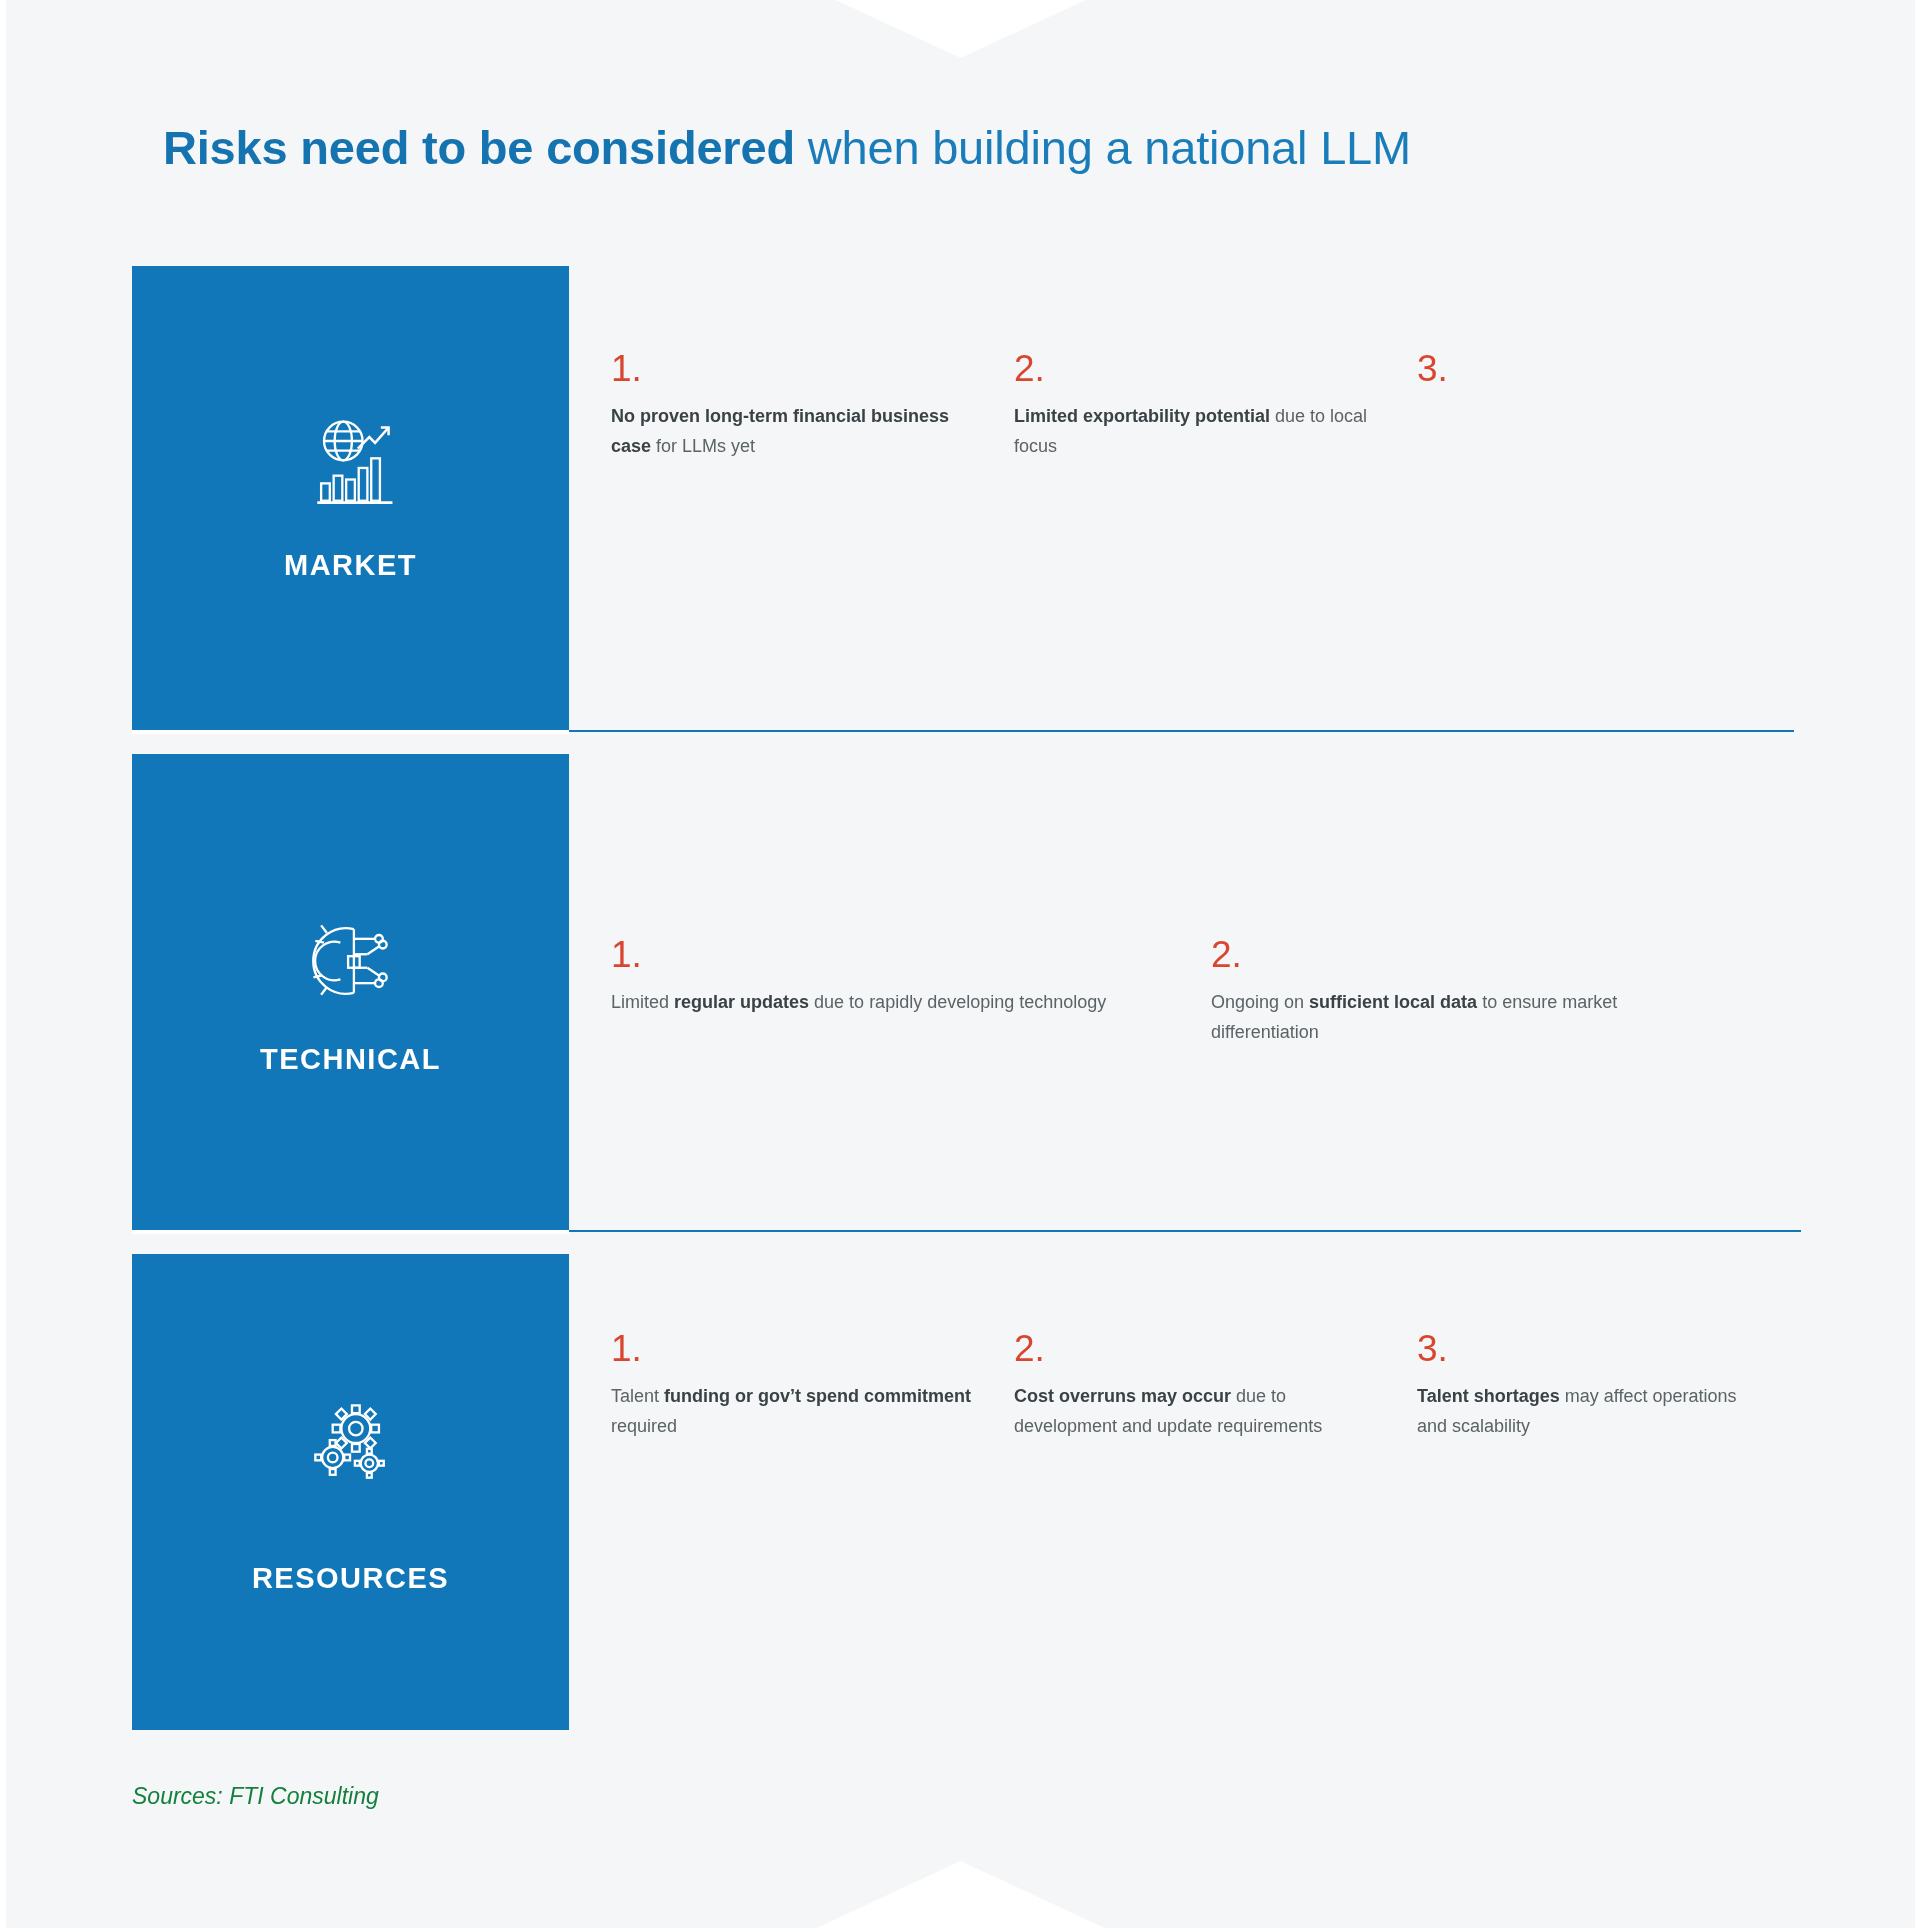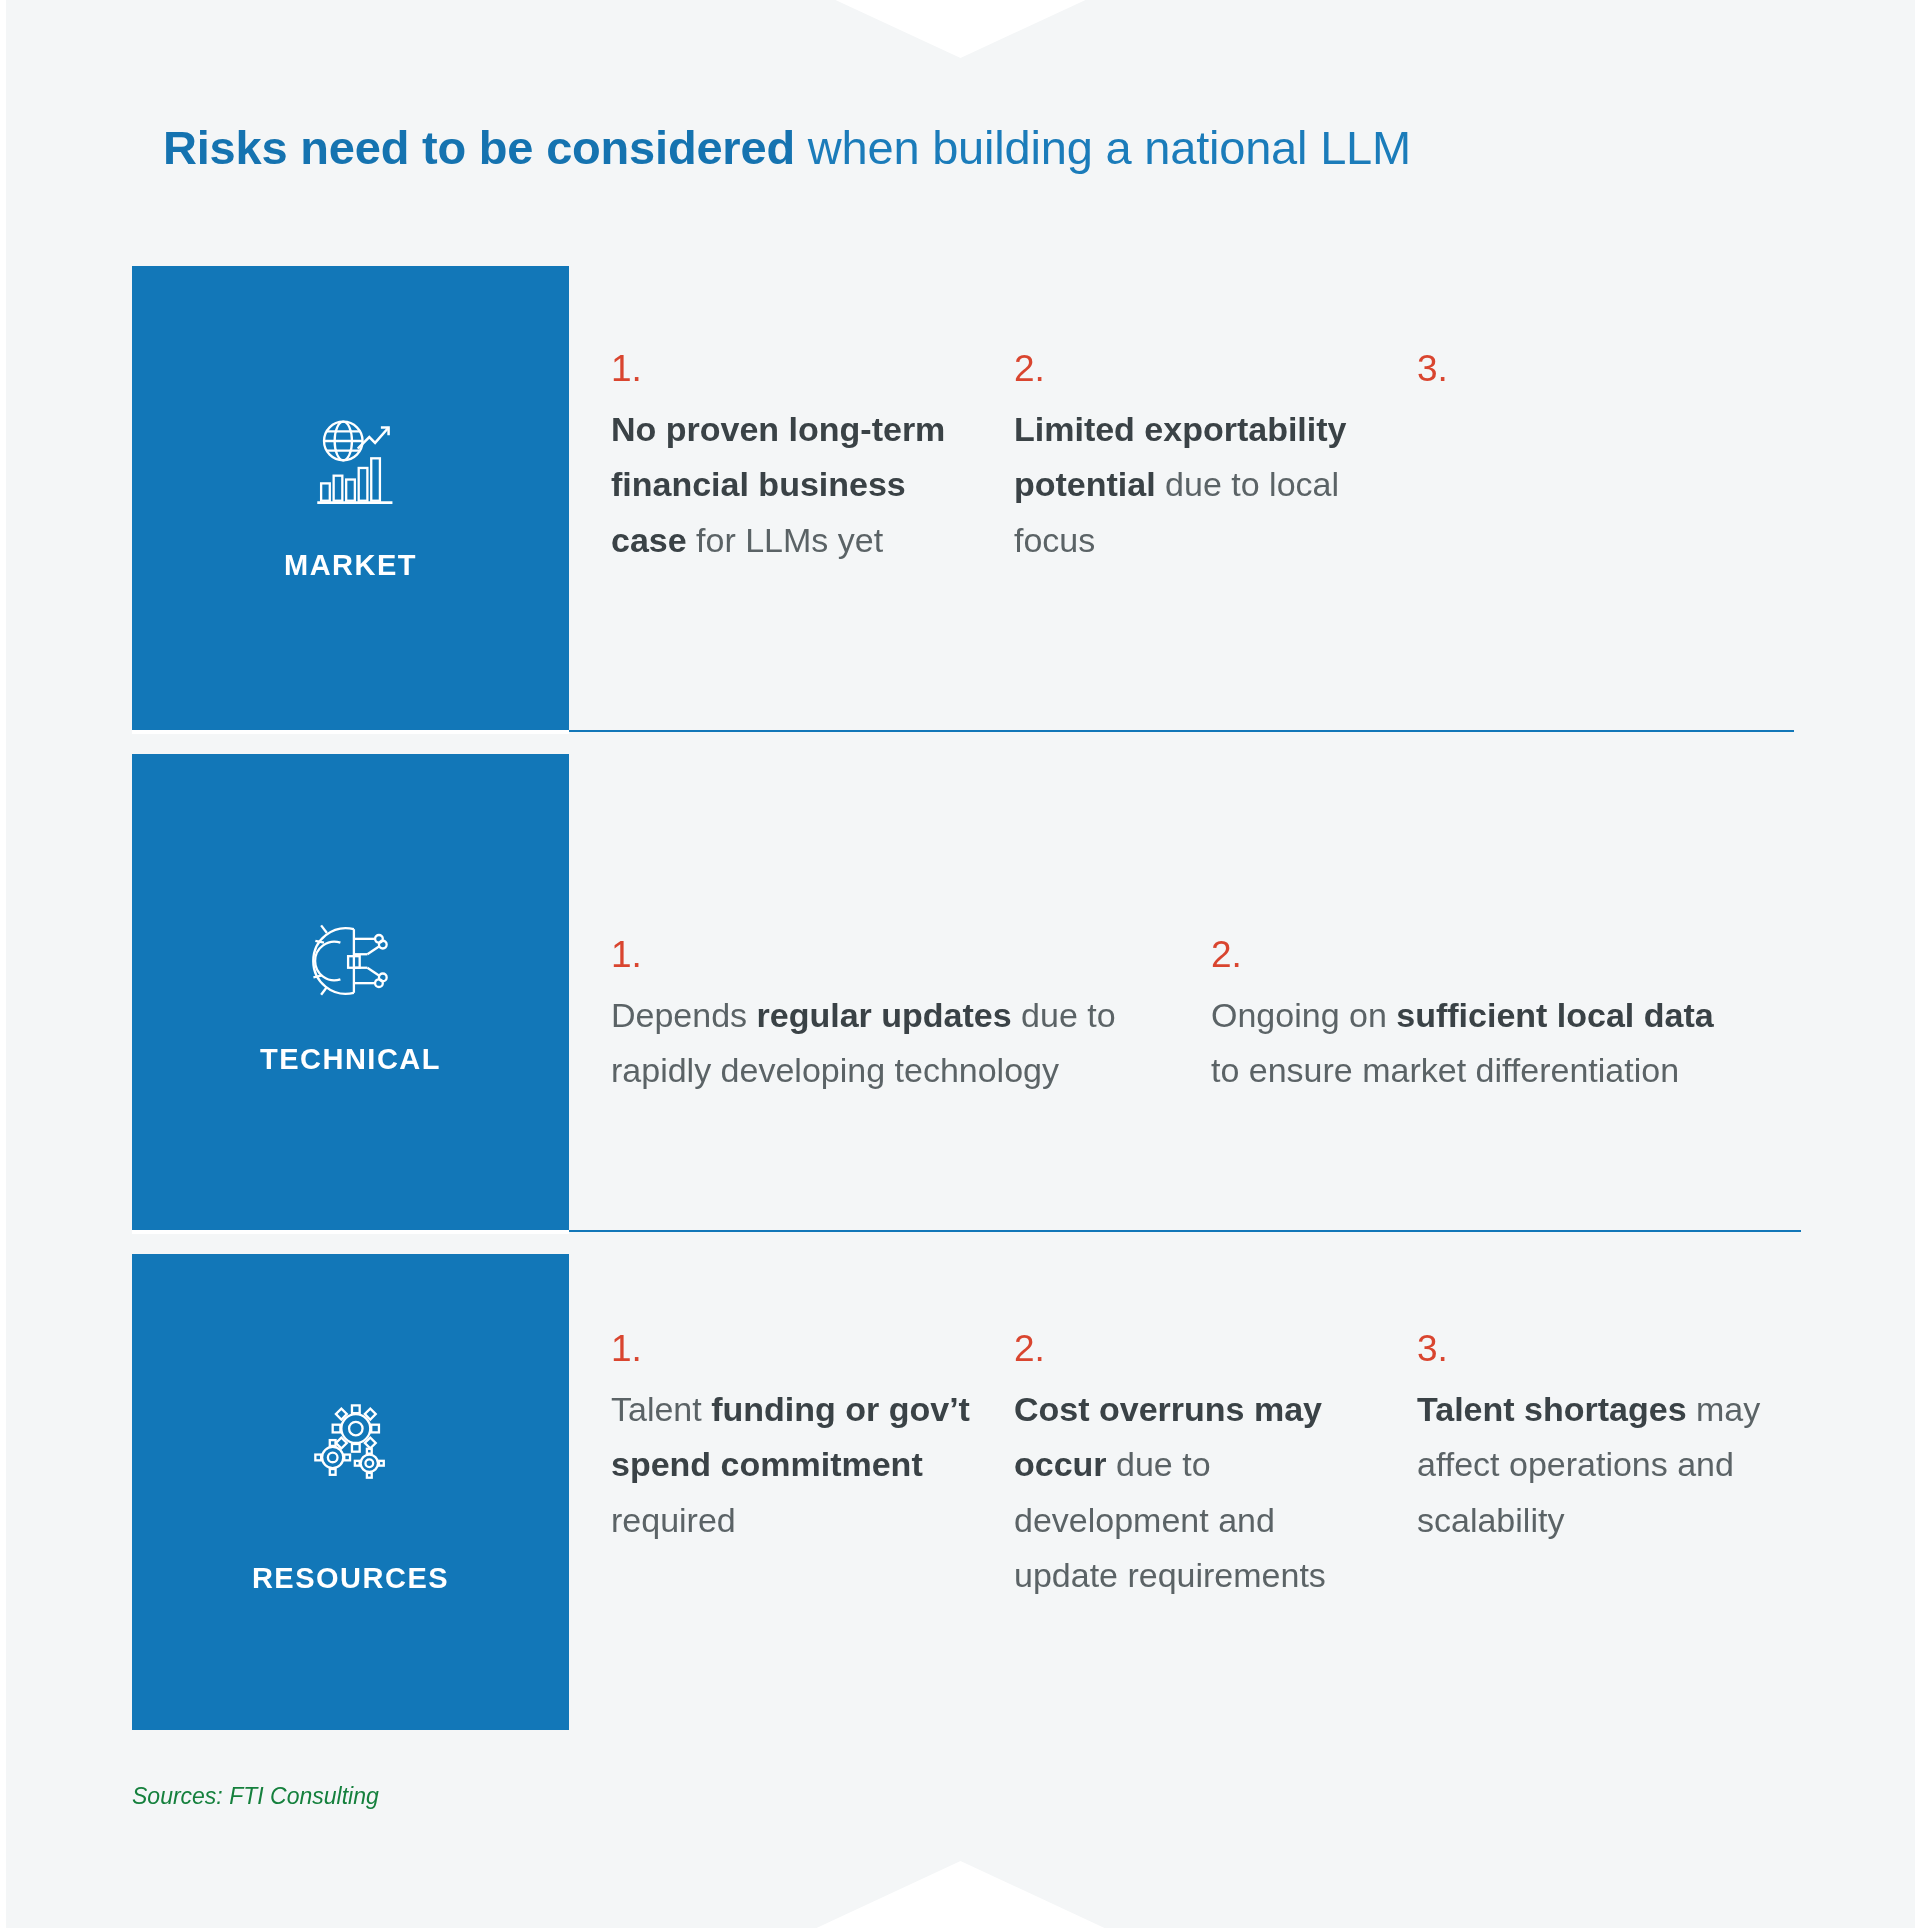--- a/index.html
+++ b/index.html
@@ -147,21 +147,21 @@
     padding-right: 35px;
   }
   .item .num {
     color: #d9452f;
     font-size: 37px;
     line-height: 1;
     margin-bottom: 15.4px;
   }
   .item .txt {
     color: #5b6366;
-    font-size: 34px;
+    font-size: 18px;
     line-height: 1.62;
   }
   .item .txt b {
     color: #3a4246;
     font-weight: bold;
   }
 
   
   .row-market .items-wrap { padding-top: 108px; }
   .row-market .item-1 { width: 403px; }
@@ -263,21 +263,21 @@
             <line x1="58" y1="78" x2="80" y2="78"></line>
               <circle cx="84" cy="78" r="4"></circle>
             <rect x="52" y="50" width="12" height="12"></rect>
           </svg>
         </div>
         <div class="cat-label">TECHNICAL</div>
       </div>
       <div class="items-wrap">
         <div class="item item-1">
           <div class="num">1.</div>
-          <div class="txt"><span>Depends </span><b>regular updates</b><span> due to rapidly developing technology</span></div>
+          <div class="txt"><span>Limited </span><b>regular updates</b><span> due to rapidly developing technology</span></div>
         </div>
         <div class="item item-2">
           <div class="num">2.</div>
           <div class="txt"><span>Ongoing on </span><b>sufficient local data</b><span> to ensure market differentiation</span></div>
         </div>
       </div>
     </div>
 
     <div class="row row-resources">
       <div class="cat-sep"></div>

